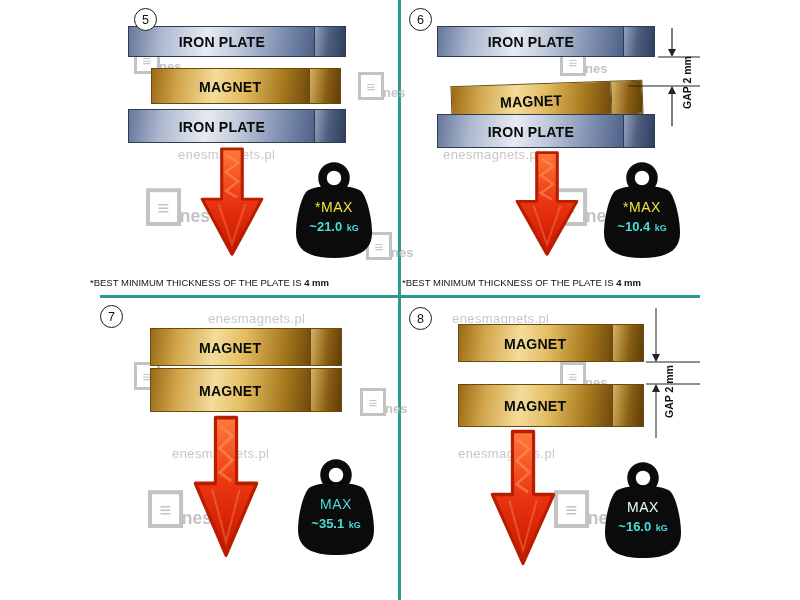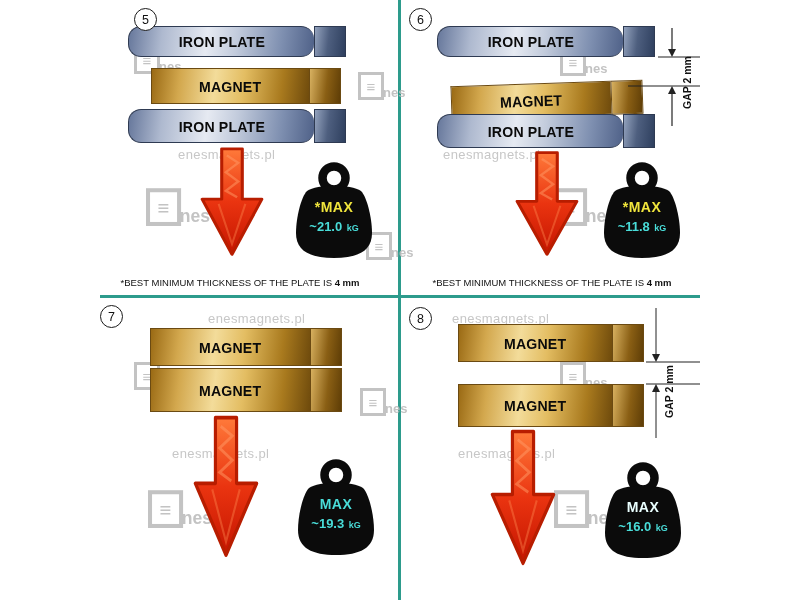--- a/index.html
+++ b/index.html
@@ -6,36 +6,36 @@
   .page{position:relative;width:800px;height:600px;background:#ffffff;overflow:hidden;
         font-family:"Liberation Sans",sans-serif;color:#111;}
   .divider{position:absolute;background:#2d9b8c;}
   .panel{position:absolute;inset:0;}
   .num{position:absolute;width:21px;height:21px;border:1.5px solid #1a1a1a;border-radius:50%;
        display:flex;align-items:center;justify-content:center;font-size:12.5px;color:#111;background:#fff;z-index:4;}
   
   .bar{position:absolute;display:flex;z-index:3;box-sizing:border-box;}
   .bar-face{flex:1;display:flex;align-items:center;justify-content:center;border:1px solid #2e3a52;border-right:none;}
   .bar-end{width:30px;border:1px solid #2e3a52;}
-  .iron .bar-face{background:linear-gradient(97deg,#66779b 0%,#aeb9cf 18%,#e6eaf2 42%,#c2cbdc 58%,#7e8fb0 82%,#4f6188 100%);border-radius:13px;}
+  .iron .bar-face{background:linear-gradient(97deg,#66779b 0%,#aeb9cf 18%,#e6eaf2 42%,#c2cbdc 58%,#7e8fb0 82%,#4f6188 100%);}
   .iron .bar-end{background:linear-gradient(97deg,#93a2bd 0%,#4e5f7f 45%,#2e3f5e 100%);}
   .magnet .bar-face{border-color:#6b4a12;background:linear-gradient(97deg,#9a6a14 0%,#d3a84e 18%,#f3dc9a 40%,#e3bd62 58%,#a97a1e 82%,#6e4a0c 100%);}
   .magnet .bar-end{border-color:#6b4a12;background:linear-gradient(97deg,#d8b160 0%,#8a5f14 55%,#5e3d06 100%);}
   .bar-label{font-weight:bold;font-size:15px;letter-spacing:0.2px;color:#0a0a0a;white-space:nowrap;transform:scaleX(0.94);}
   
   .arrow{position:absolute;z-index:2;}
   
   .weight{position:absolute;width:84px;height:100px;z-index:4;}
   .weight svg{position:absolute;left:0;top:0;}
   .weight-text{position:absolute;left:0;right:0;top:38px;text-align:center;line-height:1.2;}
-  .wmax{font-size:14px;font-weight:bold;letter-spacing:0.5px;}
+  .wmax{font-size:14px;font-weight:normal;letter-spacing:0.5px;}
   .wval{font-size:13px;font-weight:bold;color:#49dcd8;}
   .wunit{font-size:9px;font-weight:bold;color:#49dcd8;}
   
-  .footnote{position:absolute;font-size:9.5px;color:#111;text-align:center;z-index:4;white-space:nowrap;}
+  .footnote{position:absolute;font-size:9.5px;color:#111;text-align:left;z-index:4;white-space:nowrap;}
   .fn-bold{font-weight:bold;}
   
   .gap-label{position:absolute;writing-mode:vertical-rl;transform:rotate(180deg);
              display:flex;align-items:center;justify-content:center;
              font-size:10.5px;font-weight:bold;color:#111;z-index:4;white-space:nowrap;}
   .dim{position:absolute;z-index:3;}
   
   .wm-site{position:absolute;font-size:13px;letter-spacing:0.4px;color:#c7c7c7;z-index:1;white-space:nowrap;}
   .enes{position:absolute;display:flex;align-items:flex-end;color:#bdbdbd;z-index:1;opacity:0.9;}
   .enes-box{width:20px;height:22px;border:3px solid #bdbdbd;display:flex;align-items:center;justify-content:center;
@@ -194,21 +194,21 @@
       <path d="M22,62 L35,105 L48,62" fill="none" stroke="#ff8a50" stroke-width="2" opacity="0.4"></path>
     </svg>
 
     <div class="weight" style="left:600px;top:161px">
       <svg width="84" height="100" viewBox="0 0 84 100">
         <circle cx="42" cy="17" r="11.5" fill="none" stroke="#0b0b0b" stroke-width="8.5"></circle>
         <path d="M15,30 C25,23 59,23 69,30 C75,36 80,57 80,72 C80,90 66,97 42,97 C18,97 4,90 4,72 C4,57 9,36 15,30 Z" fill="#0b0b0b"></path>
       </svg>
       <div class="weight-text">
         <div class="wmax" style="color:#f0e53c">*MAX</div>
-        <div><span class="wval">~11.8</span> <span class="wunit">kG</span></div>
+        <div><span class="wval">~10.4</span> <span class="wunit">kG</span></div>
       </div>
     </div>
 
     <div class="footnote" style="left:402px;top:277px;width:300px">
       <span>*BEST MINIMUM THICKNESS OF THE PLATE IS</span> <span class="fn-bold">4 mm</span>
     </div>
   </div>
 
   <div class="panel">
     <div class="num" style="left:100px;top:305px">7</div>
@@ -232,21 +232,21 @@
       <path d="M22,62 L35,105 L48,62" fill="none" stroke="#ff8a50" stroke-width="2" opacity="0.4"></path>
     </svg>
 
     <div class="weight" style="left:294px;top:458px">
       <svg width="84" height="100" viewBox="0 0 84 100">
         <circle cx="42" cy="17" r="11.5" fill="none" stroke="#0b0b0b" stroke-width="8.5"></circle>
         <path d="M15,30 C25,23 59,23 69,30 C75,36 80,57 80,72 C80,90 66,97 42,97 C18,97 4,90 4,72 C4,57 9,36 15,30 Z" fill="#0b0b0b"></path>
       </svg>
       <div class="weight-text">
         <div class="wmax" style="color:#49dcd8">MAX</div>
-        <div><span class="wval">~19.3</span> <span class="wunit">kG</span></div>
+        <div><span class="wval">~35.1</span> <span class="wunit">kG</span></div>
       </div>
     </div>
   </div>
 
   <div class="panel">
     <div class="num" style="left:409px;top:307px">8</div>
 
     <div class="bar magnet" style="left:458px;top:324px;width:186px;height:38px">
       <div class="bar-face">
           <span class="bar-label">MAGNET</span>

